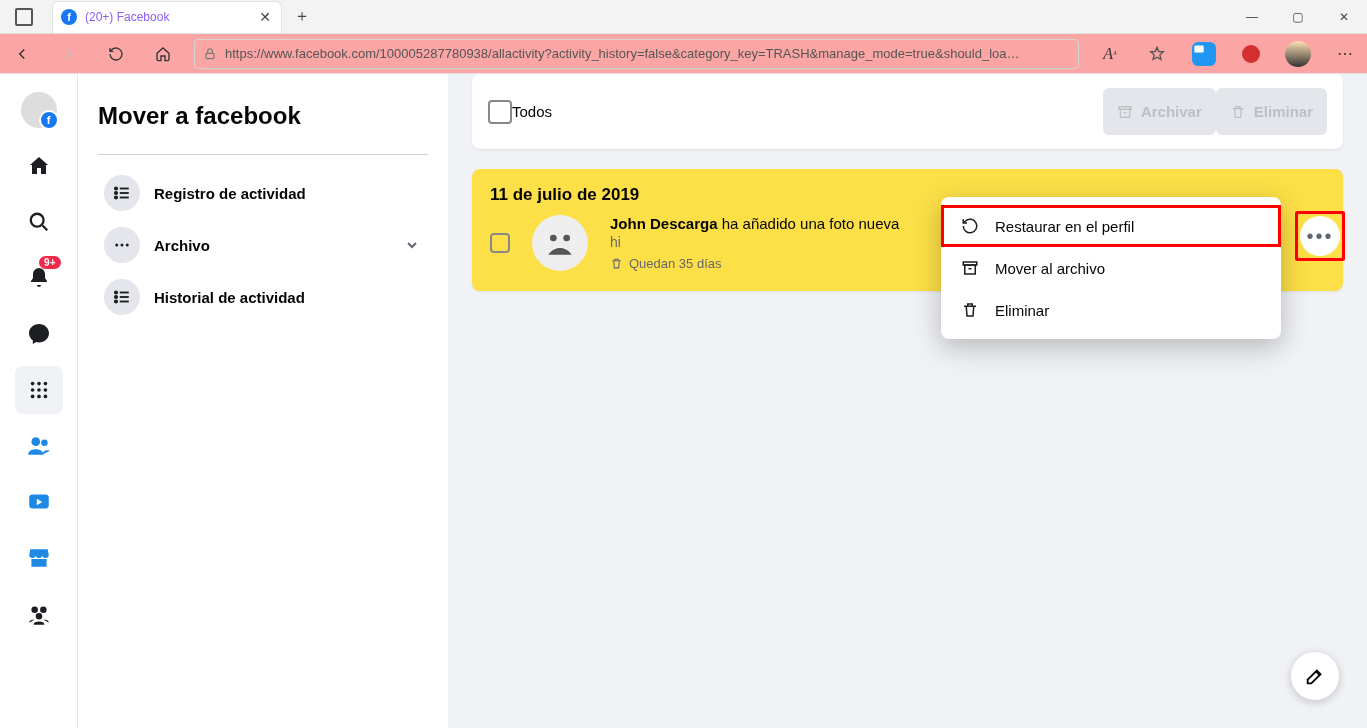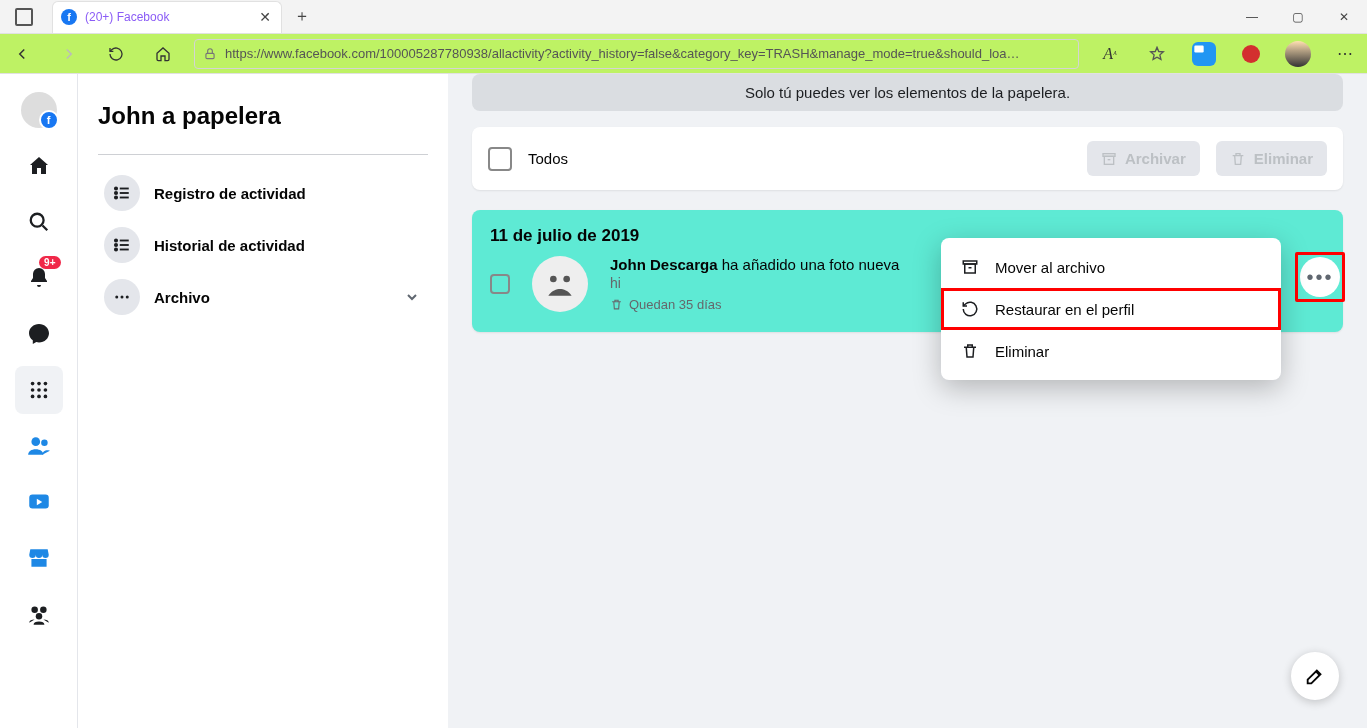--- a/index.html
+++ b/index.html
@@ -23,21 +23,21 @@
   .tablist-icon{width:18px;height:18px;border:2px solid #555;border-radius:2px;}
   .browser-tab{height:32px;background:#fff;border:1px solid #e1e1e1;border-bottom:none;border-top-left-radius:6px;border-top-right-radius:6px;display:flex;align-items:center;padding:0 8px;margin-left:4px;min-width:230px;gap:8px;}
   .browser-tab .fb-favicon{width:16px;height:16px;border-radius:50%;background:var(--fb-blue);color:#fff;display:flex;align-items:center;justify-content:center;font-size:11px;font-weight:bold;}
   .browser-tab .tab-title{font-size:12px;color:#8b5cf6;}
   .browser-tab .tab-close{width:16px;height:16px;display:flex;align-items:center;justify-content:center;color:#444;font-size:14px;}
   .newtab-btn{width:28px;height:28px;display:flex;align-items:center;justify-content:center;color:#444;font-size:16px;margin-left:6px;}
   .window-controls{position:absolute;right:0;top:0;height:34px;display:flex;}
   .window-controls div{width:46px;height:34px;display:flex;align-items:center;justify-content:center;color:#444;font-size:12px;}
 
   
-  .url-row{height:40px;background:#bef264;border-bottom:1px solid #e1e1e1;display:flex;align-items:center;padding:0 6px;gap:15px;}
+  .url-row{height:40px;background:#fca5a5;border-bottom:1px solid #e1e1e1;display:flex;align-items:center;padding:0 6px;gap:15px;}
   .nav-btn{width:32px;height:32px;border-radius:4px;display:flex;align-items:center;justify-content:center;color:#333;}
   .nav-btn.disabled{color:#bbb;}
   .url-bar{flex:1;height:30px;border:1px solid #d4d4d4;border-radius:4px;display:flex;align-items:center;padding:0 8px;gap:8px;font-size:13px;color:#555;overflow:hidden;white-space:nowrap;}
   .ext-btn{width:32px;height:32px;border-radius:6px;display:flex;align-items:center;justify-content:center;}
   .ext-zoom{background:#2196f3;color:#fff;border-radius:6px;width:24px;height:24px;}
   .ext-dot{width:18px;height:18px;border-radius:50%;background:#d32f2f;}
 
   
   .app{display:flex;height:calc(100% - 74px);}
 
@@ -52,30 +52,30 @@
   .sidebar h1{font-size:24px;font-weight:700;margin:12px 0 24px;color:var(--text);}
   .sidebar hr{border:none;border-top:1px solid var(--divider);margin:0 0 12px;}
   .side-item{display:flex;align-items:center;gap:14px;height:52px;border-radius:8px;padding:0 6px;cursor:pointer;position:relative;}
   .side-item.active .side-icon{background:var(--btn-disabled-bg);}
   .side-icon{width:36px;height:36px;border-radius:50%;background:#e4e6eb;display:flex;align-items:center;justify-content:center;color:#1c1e21;}
   .side-label{font-size:15px;font-weight:600;color:var(--text);}
   .side-caret{position:absolute;right:8px;color:#606770;}
 
   .main{flex:1;overflow:auto;padding:0 24px 24px;}
   .notice{background:#dadde1;border-radius:8px;padding:10px;text-align:center;color:#1c1e21;font-size:15px;margin:0 0 16px;}
-  .toolbar{background:#fff;border-radius:8px;box-shadow:0 1px 2px rgba(0,0,0,0.08);padding:14px 16px;display:flex;align-items:center;gap:16px;margin-bottom:20px;}
+  .toolbar{background:#fff;border-radius:8px;box-shadow:0 1px 2px rgba(0,0,0,0.08);padding:14px 16px;display:flex;align-items:center;gap:0;margin-bottom:20px;}
   .chk{width:20px;height:20px;border:2px solid #888;border-radius:4px;flex:0 0 auto;}
   .chk.big{width:24px;height:24px;}
   .toolbar .lbl{font-size:15px;color:var(--text);font-weight:500;}
   .toolbar .spacer{flex:1;}
-  .tbtn{display:inline-flex;align-items:center;gap:8px;background:var(--btn-disabled-bg);color:var(--btn-disabled-text);font-weight:600;font-size:15px;padding:9px 14px;border-radius:6px;border:none;}
+  .tbtn{display:inline-flex;align-items:center;gap:8px;background:var(--btn-disabled-bg);color:var(--btn-disabled-text);font-weight:600;font-size:15px;padding:15px 14px;border-radius:6px;border:none;}
   .tbtn svg{stroke:var(--btn-disabled-text);}
 
   .date-heading{font-size:17px;font-weight:700;color:var(--text);margin:0 0 10px;padding-left:18px;}
-  .feed-card{background:#5eead4;border-radius:8px;box-shadow:0 1px 2px rgba(0,0,0,0.08);padding:16px 18px 20px;}
+  .feed-card{background:#fde047;border-radius:8px;box-shadow:0 1px 2px rgba(0,0,0,0.08);padding:16px 18px 20px;}
   .post-row{display:flex;align-items:center;gap:22px;position:relative;}
   .post-avatar{width:56px;height:56px;border-radius:50%;background:#eee;display:flex;align-items:center;justify-content:center;overflow:hidden;}
   .post-text{flex:1;min-width:0;}
   .post-title{font-size:15px;color:var(--text);white-space:nowrap;overflow:hidden;text-overflow:ellipsis;}
   .post-title .author{font-weight:600;}
   .post-sub{font-size:14px;color:#65676b;margin-top:2px;}
   .post-meta{font-size:13px;color:#65676b;margin-top:6px;display:flex;align-items:center;gap:6px;}
   .more-btn{width:40px;height:40px;border-radius:50%;display:flex;align-items:center;justify-content:center;color:#606770;font-size:20px;letter-spacing:2px;background:#fff;}
   .more-highlight{position:absolute;right:-20px;top:-4px;border:3px solid var(--highlight);padding:2px;border-radius:2px;}
 
@@ -226,67 +226,66 @@
       <svg width="26" height="26" viewBox="0 0 24 24" fill="#1c1e21">
           <circle cx="8" cy="8" r="3"></circle>
           <circle cx="16" cy="8" r="3"></circle>
           <circle cx="12" cy="14" r="3"></circle>
           <path d="M3 20c0-2 2-3 5-3M21 20c0-2-2-3-5-3M7 22c0-2 2-3 5-3s5 1 5 3"></path>
         </svg>
     </div>
   </div>
 
   <div class="sidebar">
-    <h1>John a papelera</h1>
+    <h1>Mover a facebook</h1>
     <hr>
     <div class="side-item">
       <div class="side-icon">
         <svg width="18" height="18" viewBox="0 0 24 24" fill="none" stroke="#1c1e21" stroke-width="2.5">
             <circle cx="4" cy="6" r="1.5" fill="#1c1e21"></circle>
             <circle cx="4" cy="12" r="1.5" fill="#1c1e21"></circle>
             <circle cx="4" cy="18" r="1.5" fill="#1c1e21"></circle>
             <line x1="9" y1="6" x2="21" y2="6"></line>
             <line x1="9" y1="12" x2="21" y2="12"></line>
             <line x1="9" y1="18" x2="21" y2="18"></line>
           </svg>
       </div>
       <span class="side-label">Registro de actividad</span>
     </div>
+    <div class="side-item active">
+      <div class="side-icon">
+        <svg width="18" height="18" viewBox="0 0 24 24" fill="#1c1e21">
+            <circle cx="5" cy="12" r="2"></circle>
+            <circle cx="12" cy="12" r="2"></circle>
+            <circle cx="19" cy="12" r="2"></circle>
+          </svg>
+      </div>
+      <span class="side-label">Archivo</span>
+      <span class="side-caret">
+        <svg width="16" height="16" viewBox="0 0 24 24" fill="none" stroke="#606770" stroke-width="3">
+            <path d="M6 9l6 6 6-6"></path>
+          </svg>
+      </span>
+    </div>
     <div class="side-item">
       <div class="side-icon">
         <svg width="18" height="18" viewBox="0 0 24 24" fill="none" stroke="#1c1e21" stroke-width="2.5">
             <circle cx="4" cy="6" r="1.5" fill="#1c1e21"></circle>
             <circle cx="4" cy="12" r="1.5" fill="#1c1e21"></circle>
             <circle cx="4" cy="18" r="1.5" fill="#1c1e21"></circle>
             <line x1="9" y1="6" x2="21" y2="6"></line>
             <line x1="9" y1="12" x2="21" y2="12"></line>
             <line x1="9" y1="18" x2="21" y2="18"></line>
           </svg>
       </div>
       <span class="side-label">Historial de actividad</span>
     </div>
-    <div class="side-item active">
-      <div class="side-icon">
-        <svg width="18" height="18" viewBox="0 0 24 24" fill="#1c1e21">
-            <circle cx="5" cy="12" r="2"></circle>
-            <circle cx="12" cy="12" r="2"></circle>
-            <circle cx="19" cy="12" r="2"></circle>
-          </svg>
-      </div>
-      <span class="side-label">Archivo</span>
-      <span class="side-caret">
-        <svg width="16" height="16" viewBox="0 0 24 24" fill="none" stroke="#606770" stroke-width="3">
-            <path d="M6 9l6 6 6-6"></path>
-          </svg>
-      </span>
-    </div>
   </div>
 
   <div class="main">
-    <div class="notice">Solo tú puedes ver los elementos de la papelera.</div>
 
     <div class="toolbar">
       <div class="chk big"></div>
       <span class="lbl">Todos</span>
       <span class="spacer"></span>
       <button class="tbtn">
         <svg width="16" height="16" viewBox="0 0 24 24" fill="none" stroke-width="2">
             <rect x="3" y="4" width="18" height="4"></rect>
             <rect x="5" y="8" width="14" height="12"></rect>
             <line x1="10" y1="13" x2="14" y2="13"></line>
@@ -320,39 +319,39 @@
           <div class="post-sub">hi</div>
           <div class="post-meta">
             <svg width="13" height="13" viewBox="0 0 24 24" fill="none" stroke="#65676b" stroke-width="2">
                 <path d="M4 7h16M9 7V4h6v3M7 7l1 13h8l1-13"></path>
               </svg>
             <span>Quedan 35 días</span>
           </div>
         </div>
 
         <div class="context-menu">
+          <div class="mi highlight">
+            <span class="mi-icon">
+              <svg width="18" height="18" viewBox="0 0 24 24" fill="none" stroke="#1c1e21" stroke-width="2">
+                  <path d="M3 12a9 9 0 1 0 3-6.7L3 8"></path>
+                  <path d="M3 3v5h5"></path>
+                </svg>
+            </span>
+            <span>Restaurar en el perfil</span>
+          </div>
           <div class="mi">
             <span class="mi-icon">
               <svg width="18" height="18" viewBox="0 0 24 24" fill="none" stroke="#1c1e21" stroke-width="2">
                   <rect x="3" y="4" width="18" height="4"></rect>
                   <rect x="5" y="8" width="14" height="12"></rect>
                   <line x1="10" y1="13" x2="14" y2="13"></line>
                 </svg>
             </span>
             <span>Mover al archivo</span>
           </div>
-          <div class="mi highlight">
-            <span class="mi-icon">
-              <svg width="18" height="18" viewBox="0 0 24 24" fill="none" stroke="#1c1e21" stroke-width="2">
-                  <path d="M3 12a9 9 0 1 0 3-6.7L3 8"></path>
-                  <path d="M3 3v5h5"></path>
-                </svg>
-            </span>
-            <span>Restaurar en el perfil</span>
-          </div>
           <div class="mi">
             <span class="mi-icon">
               <svg width="18" height="18" viewBox="0 0 24 24" fill="none" stroke="#1c1e21" stroke-width="2">
                   <path d="M4 7h16M9 7V4h6v3M7 7l1 13h8l1-13"></path>
                 </svg>
             </span>
             <span>Eliminar</span>
           </div>
         </div>
 

